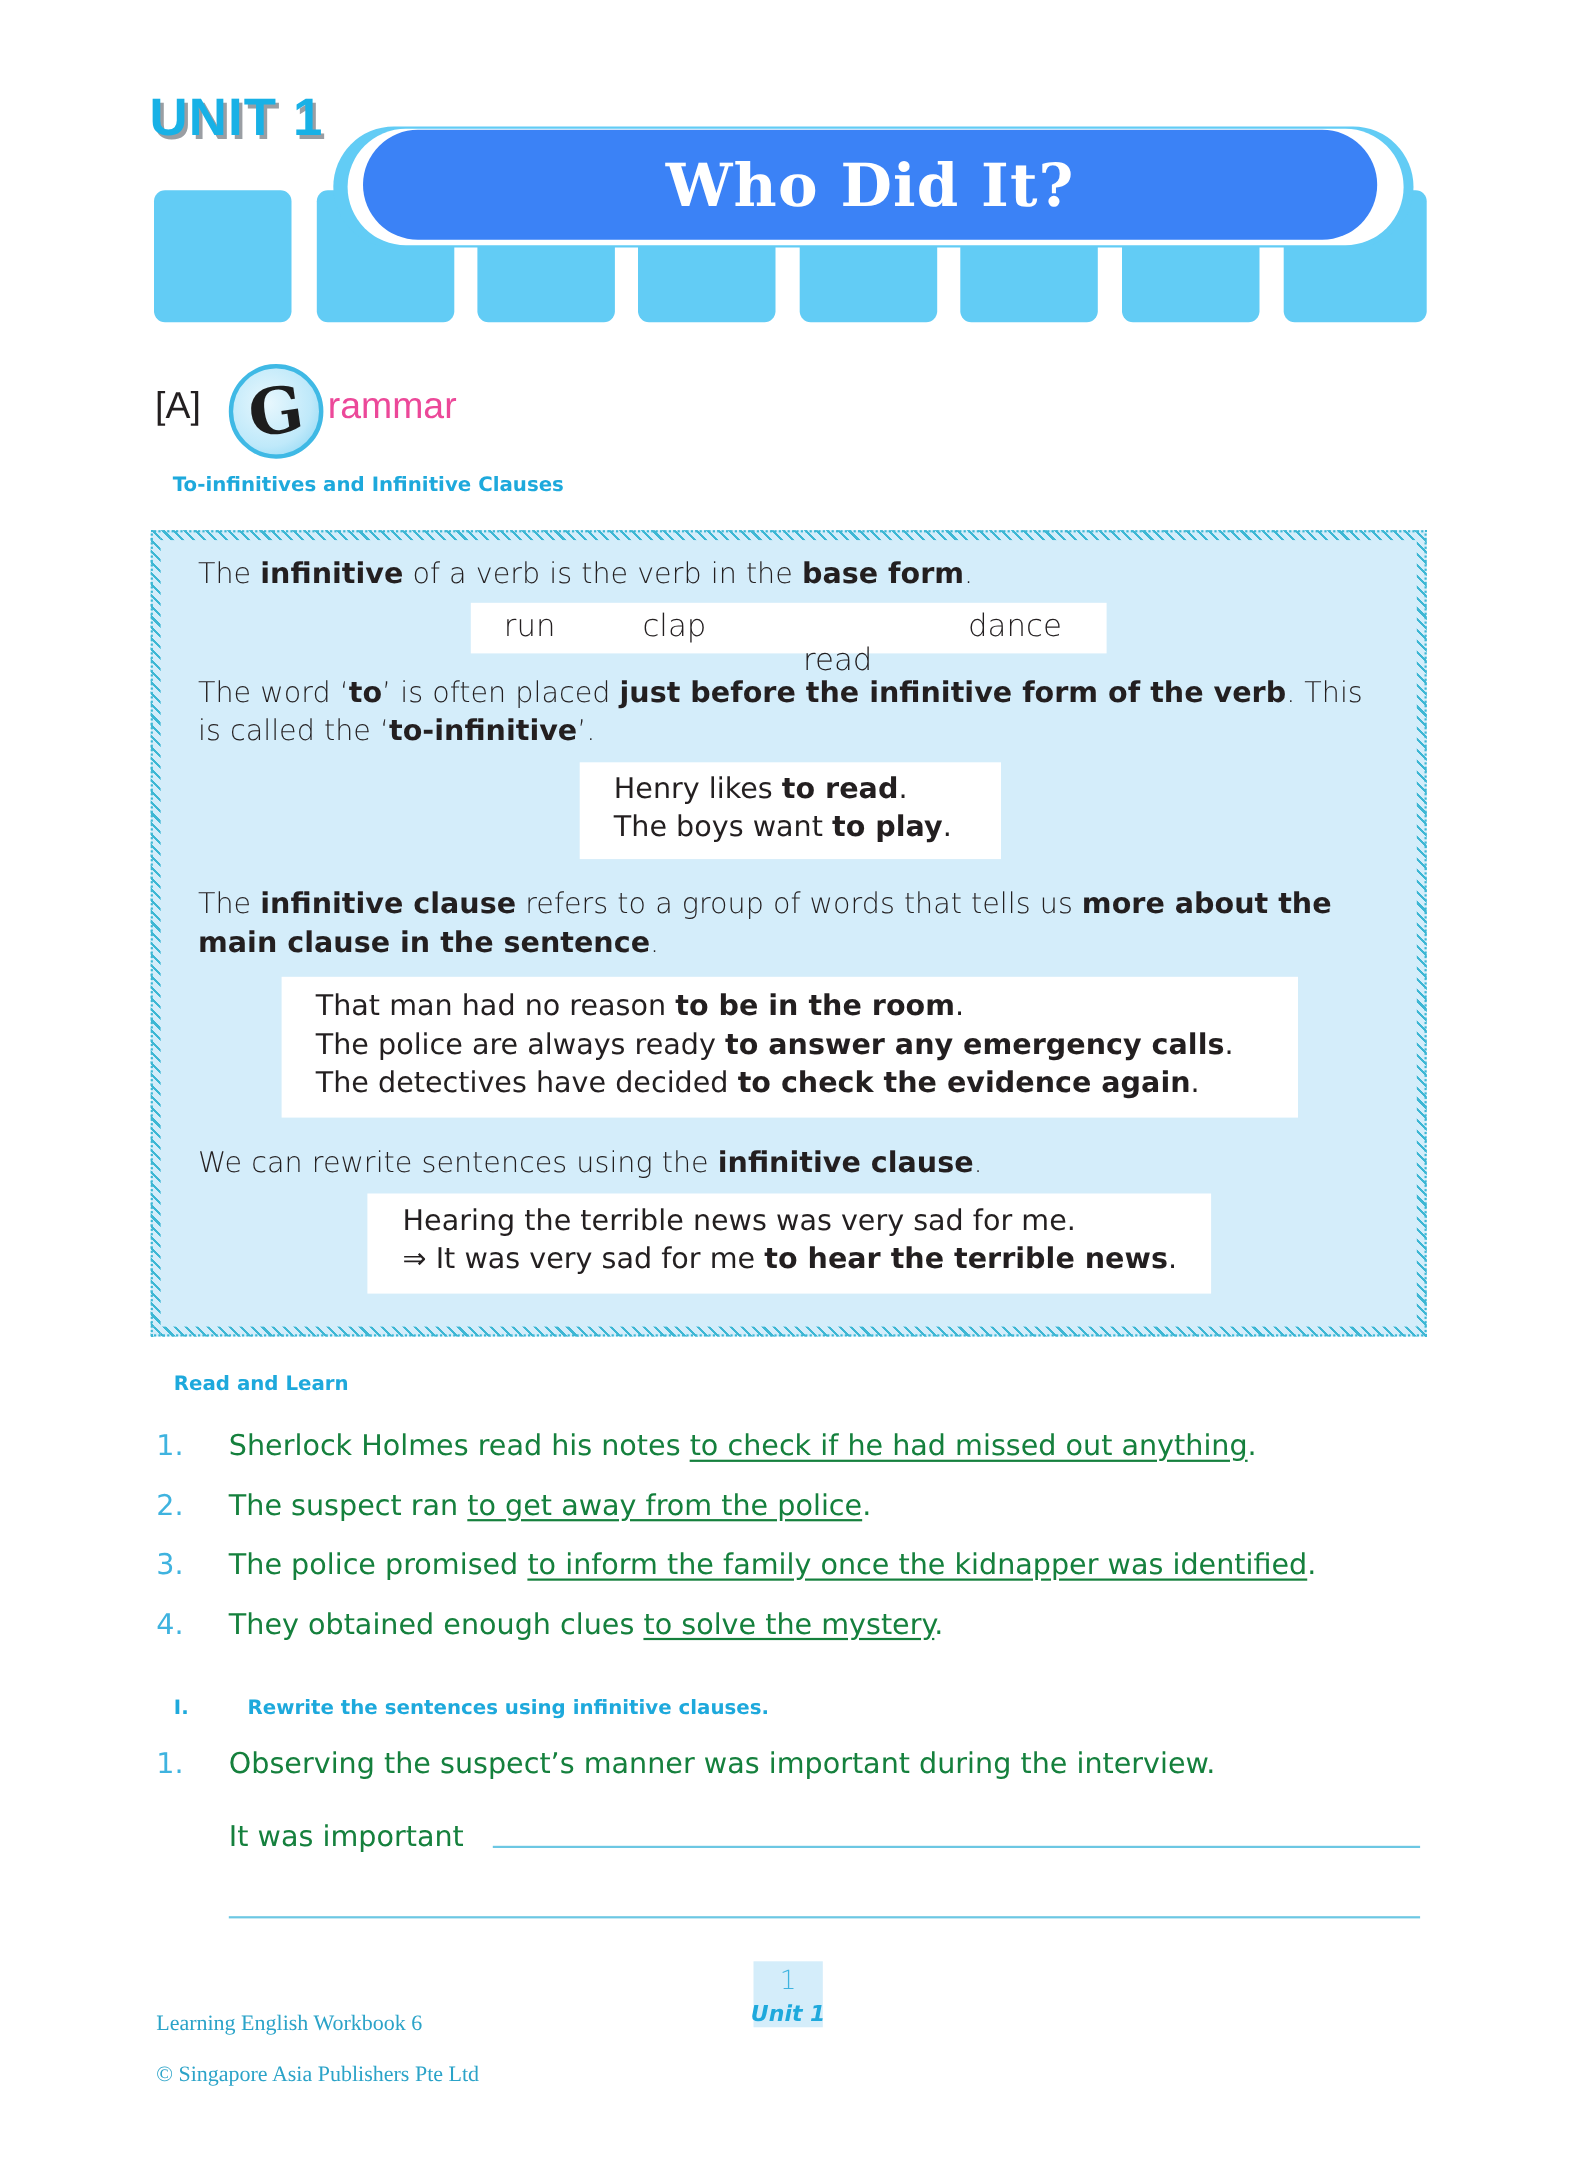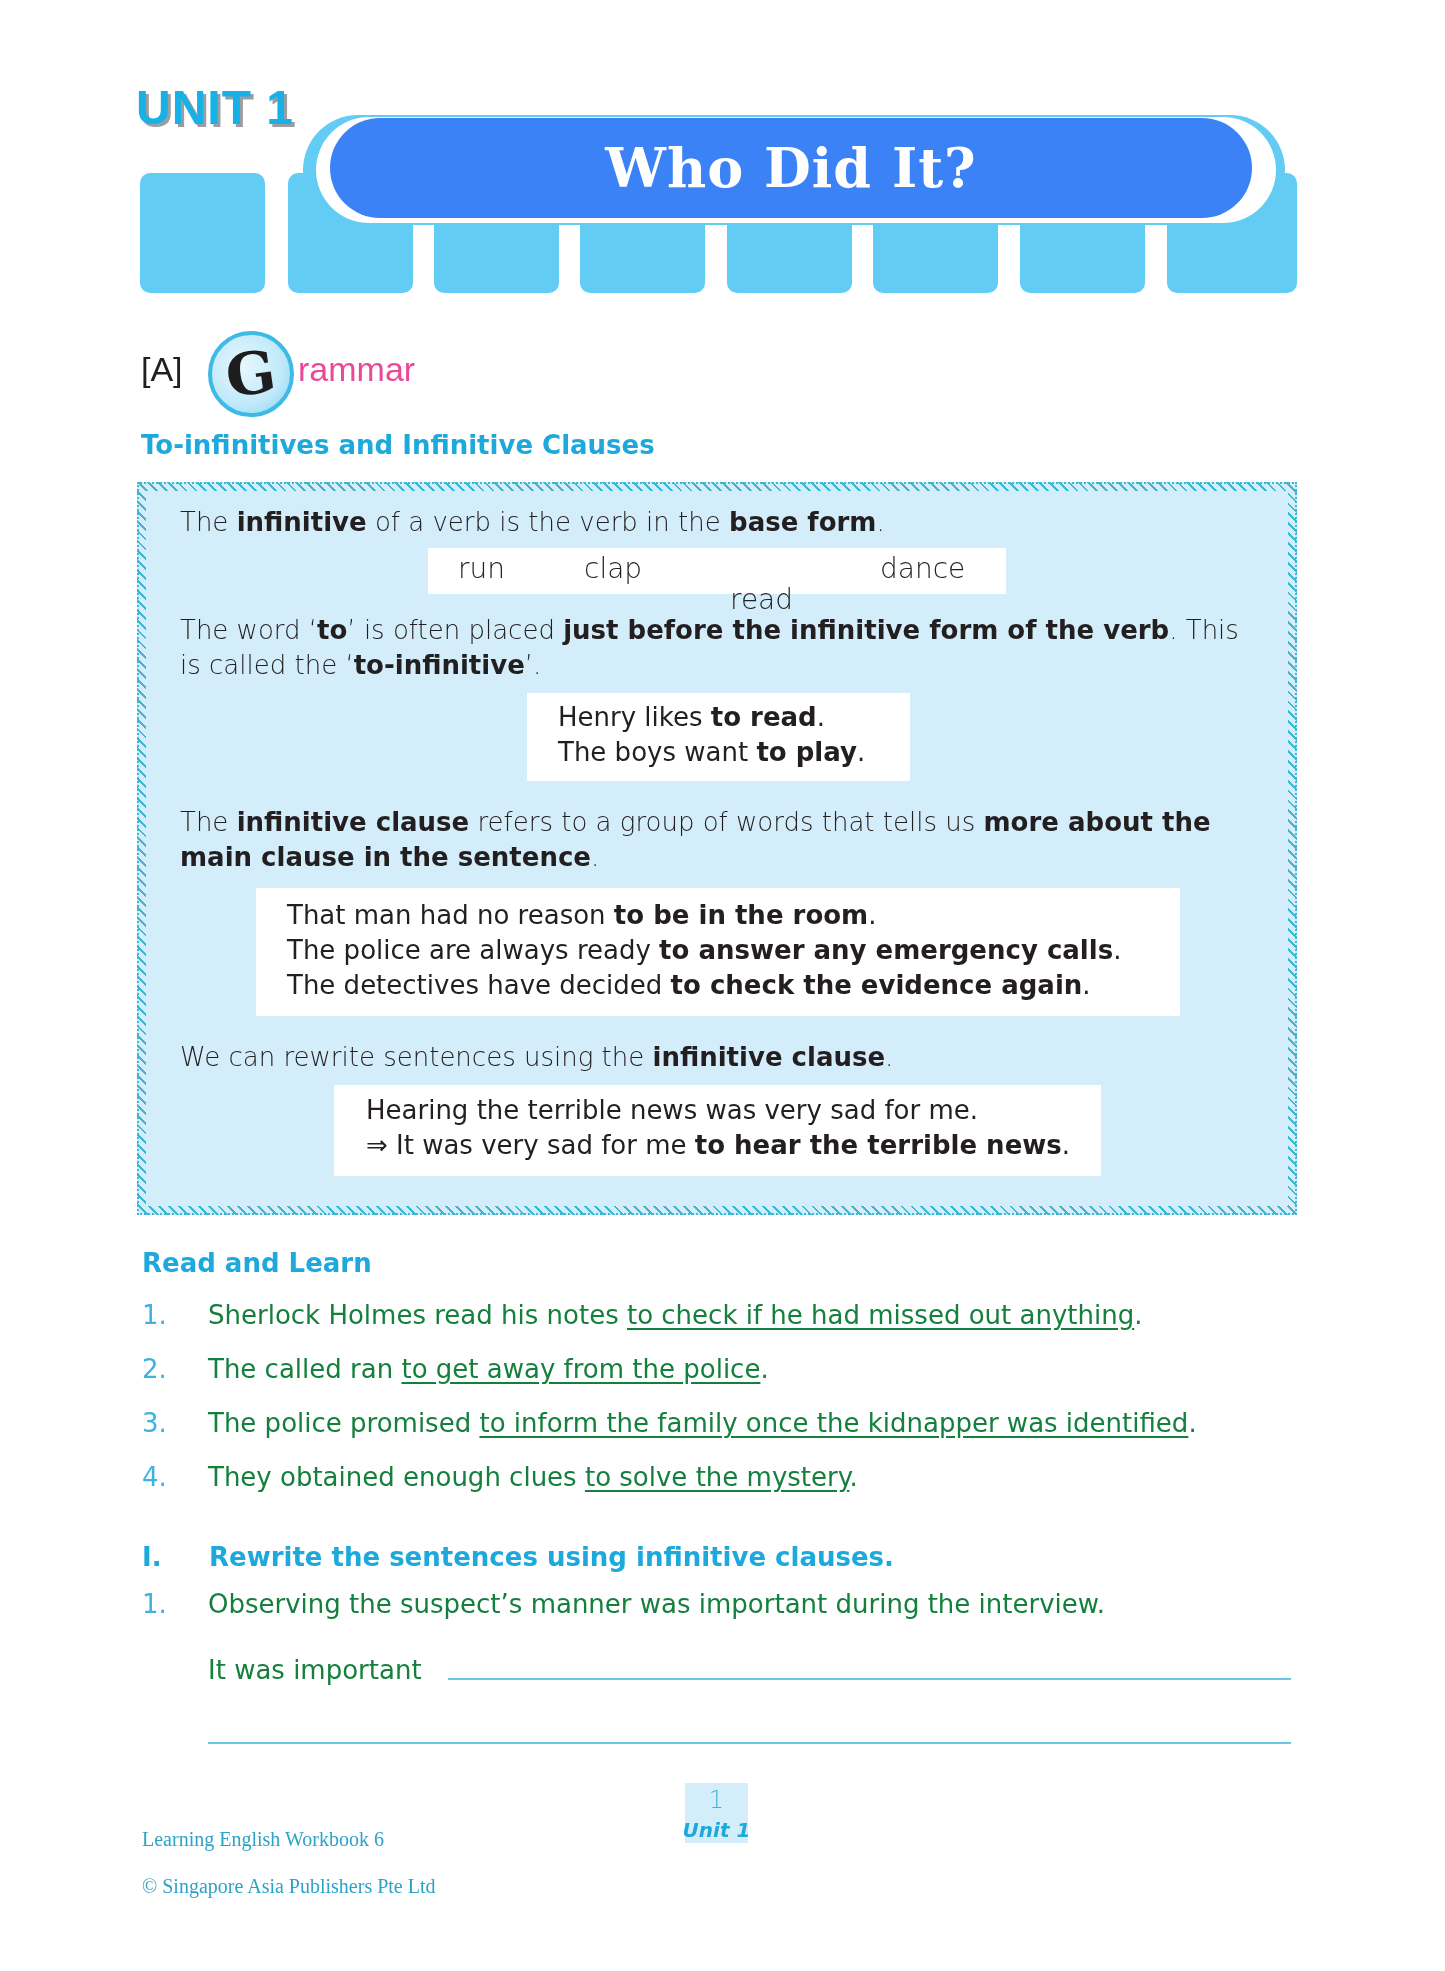--- a/index.html
+++ b/index.html
@@ -16,21 +16,21 @@
   .banner-inner { left:330px; top:118px; width:922px; height:100px; border-radius:50px; background:#3b82f6;
                   display:flex; align-items:center; justify-content:center; }
   .banner-title { font-family:"DejaVu Serif", serif; font-weight:bold; font-size:54px; color:#ffffff; letter-spacing:1px; }
   
   .sec-a { left:141px; top:350px; font-size:34px; font-family:"Liberation Sans", sans-serif; color:#231f20; }
   .g-badge { left:208px; top:331px; width:78px; height:78px; border-radius:50%;
              background:radial-gradient(circle at 40% 40%, #e8f7fd 0%, #bfe9fa 60%, #7fd2f2 100%);
              border:4px solid #3fb9e5; display:flex; align-items:center; justify-content:center; }
   .g-badge span { font-family:"DejaVu Serif", serif; font-weight:bold; font-size:58px; color:#1d1d1d; transform:rotate(-8deg); }
   .grammar-word { left:298px; top:350px; font-size:34px; font-family:Liberation Sans, sans-serif; color:#ec4899; }
-  .subhead { font-family:"DejaVu Sans", sans-serif; font-weight:bold; color:#1ea9dc; font-size:26px; }
+  .subhead { font-family:"DejaVu Sans", sans-serif; font-weight:bold; color:#1ea9dc; font-size:18px;margin-left:16px; }
   
   .info-box { left:137px; top:482px; width:1160px; height:733px; background:#d4edfa;
               box-sizing:border-box; border:9px solid transparent;
               border-image: repeating-linear-gradient(45deg, #3db7d4 0 2px, transparent 2px 7px) 9; }
   .info-box::before { content:""; position:absolute; inset:-9px; border:2px dotted #3db7d4; pointer-events:none; }
   .para { font-family:"DejaVu Sans", sans-serif; font-size:26px; color:#231f20; font-weight:300; line-height:35px; }
   .para b { font-weight:bold; }
   .white-box { background:#ffffff; }
   .verb { font-size:28px; color:#231f20; font-weight:300; }
   .ex { font-size:26px; line-height:35px; color:#231f20; }
@@ -117,21 +117,21 @@
 </div>
 
 <div class="abs subhead" style="left:142px;top:1248px;">Read and Learn</div>
 
 <div class="abs num" style="left:142px;top:1300px;">1.</div>
 <div class="abs item-text" style="left:208px;top:1300px;">
   <span>Sherlock Holmes read his notes </span><span class="u">to check if he had missed out anything</span><span>.</span>
 </div>
 <div class="abs num" style="left:142px;top:1354px;">2.</div>
 <div class="abs item-text" style="left:208px;top:1354px;">
-  <span>The called ran </span><span class="u">to get away from the police</span><span>.</span>
+  <span>The suspect ran </span><span class="u">to get away from the police</span><span>.</span>
 </div>
 <div class="abs num" style="left:142px;top:1408px;">3.</div>
 <div class="abs item-text" style="left:208px;top:1408px;">
   <span>The police promised </span><span class="u">to inform the family once the kidnapper was identified</span><span>.</span>
 </div>
 <div class="abs num" style="left:142px;top:1462px;">4.</div>
 <div class="abs item-text" style="left:208px;top:1462px;">
   <span>They obtained enough clues </span><span class="u">to solve the mystery</span><span>.</span>
 </div>
 

